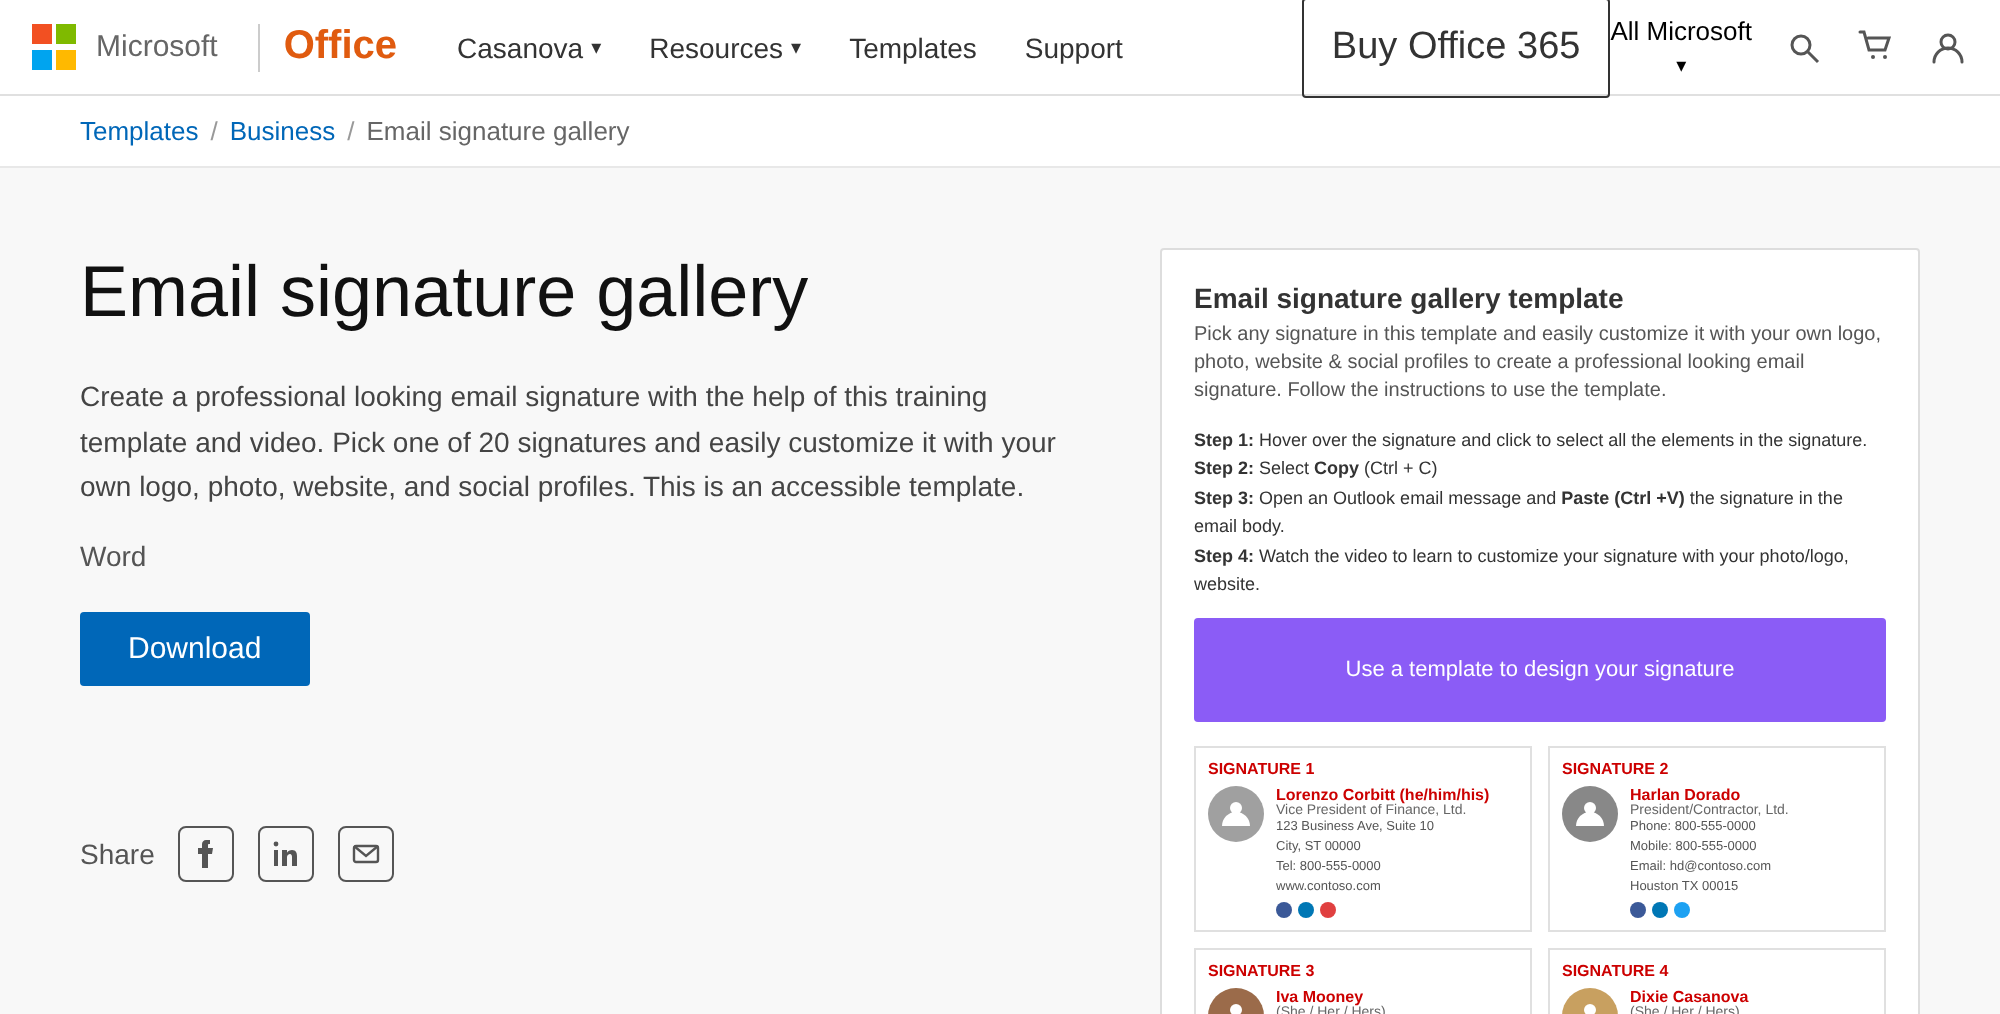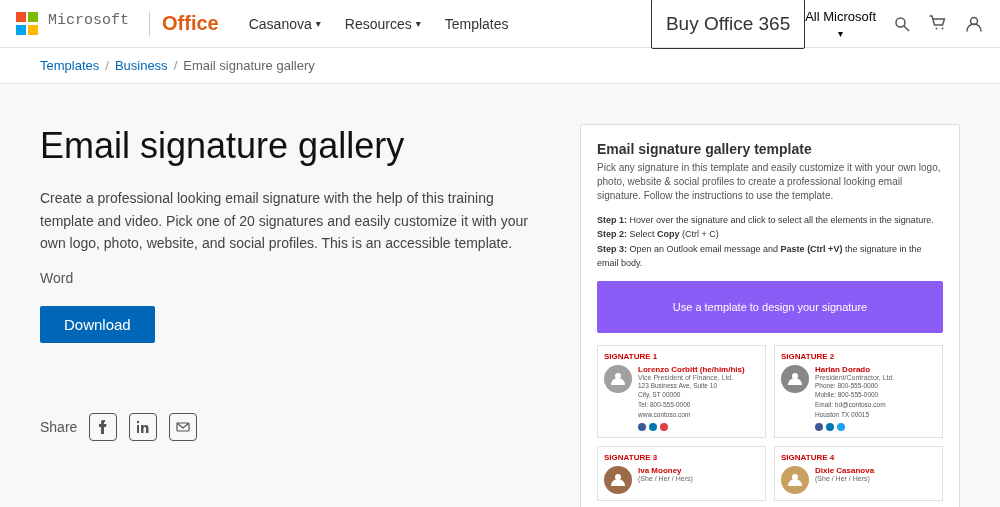--- a/index.html
+++ b/index.html
@@ -9,24 +9,23 @@
     nav {
       display: flex;
       align-items: center;
       height: 48px;
       border-bottom: 1px solid #e0e0e0;
       padding: 0 16px;
       gap: 0;
     }
     .nav-logo {
       display: flex;
-      align-items: flex-start;
+      align-items: center;
       gap: 8px;
       margin-right: 8px;
-      font-family: Liberation Mono, monospace;
     }
     .ms-logo {
       width: 24px;
       height: 24px;
       display: flex;
       flex-wrap: wrap;
       gap: 2px;
     }
     .ms-logo span {
       display: block;
@@ -309,20 +308,21 @@
         <span class="r4"></span>
     </div>
     <span class="nav-ms-text">Microsoft</span>
   </div>
   <div class="nav-divider"></div>
   <a class="nav-office" href="#">Office</a>
   <div class="nav-links">
     <a class="nav-link chevron" href="#">Casanova</a>
     <a class="nav-link chevron" href="#">Resources</a>
     <a class="nav-link templates" href="#">Templates</a>
+    <a class="nav-link support" href="#">Support</a>
   </div>
   <button class="nav-buy-btn">Buy Office 365</button>
   <div class="nav-right">
     <span class="nav-all-ms">
       <span>All Microsoft</span>
       <span style="font-size:10px;">▾</span>
     </span>
     <span class="nav-icon" title="Search">
       <svg width="16" height="16" viewBox="0 0 16 16" fill="none">
           <circle cx="6.5" cy="6.5" r="4.5" stroke="#555" stroke-width="1.5"></circle>
@@ -384,20 +384,21 @@
     </div>
   </div>
 
   <div class="right-panel">
     <div class="preview-title">Email signature gallery template</div>
     <div class="preview-description">Pick any signature in this template and easily customize it with your own logo, photo, website &amp; social profiles to create a professional looking email signature. Follow the instructions to use the template.</div>
     <div class="preview-steps">
       <div><strong>Step 1:</strong> Hover over the signature and click to select all the elements in the signature.</div>
       <div><strong>Step 2:</strong> Select <strong>Copy</strong> (Ctrl + C)</div>
       <div><strong>Step 3:</strong> Open an Outlook email message and <strong>Paste (Ctrl +V)</strong> the signature in the email body.</div>
+      <div><strong>Step 4:</strong> Watch the video to learn to customize your signature with your photo/logo, website.</div>
     </div>
     <div class="preview-video">Use a template to design your signature</div>
 
     <div class="signatures-grid">
 
       <div class="sig-card">
         <div class="sig-label">SIGNATURE 1</div>
         <div class="sig-content">
           <div class="sig-avatar" style="background:#a0a0a0;">
             <svg width="16" height="16" viewBox="0 0 16 16">

